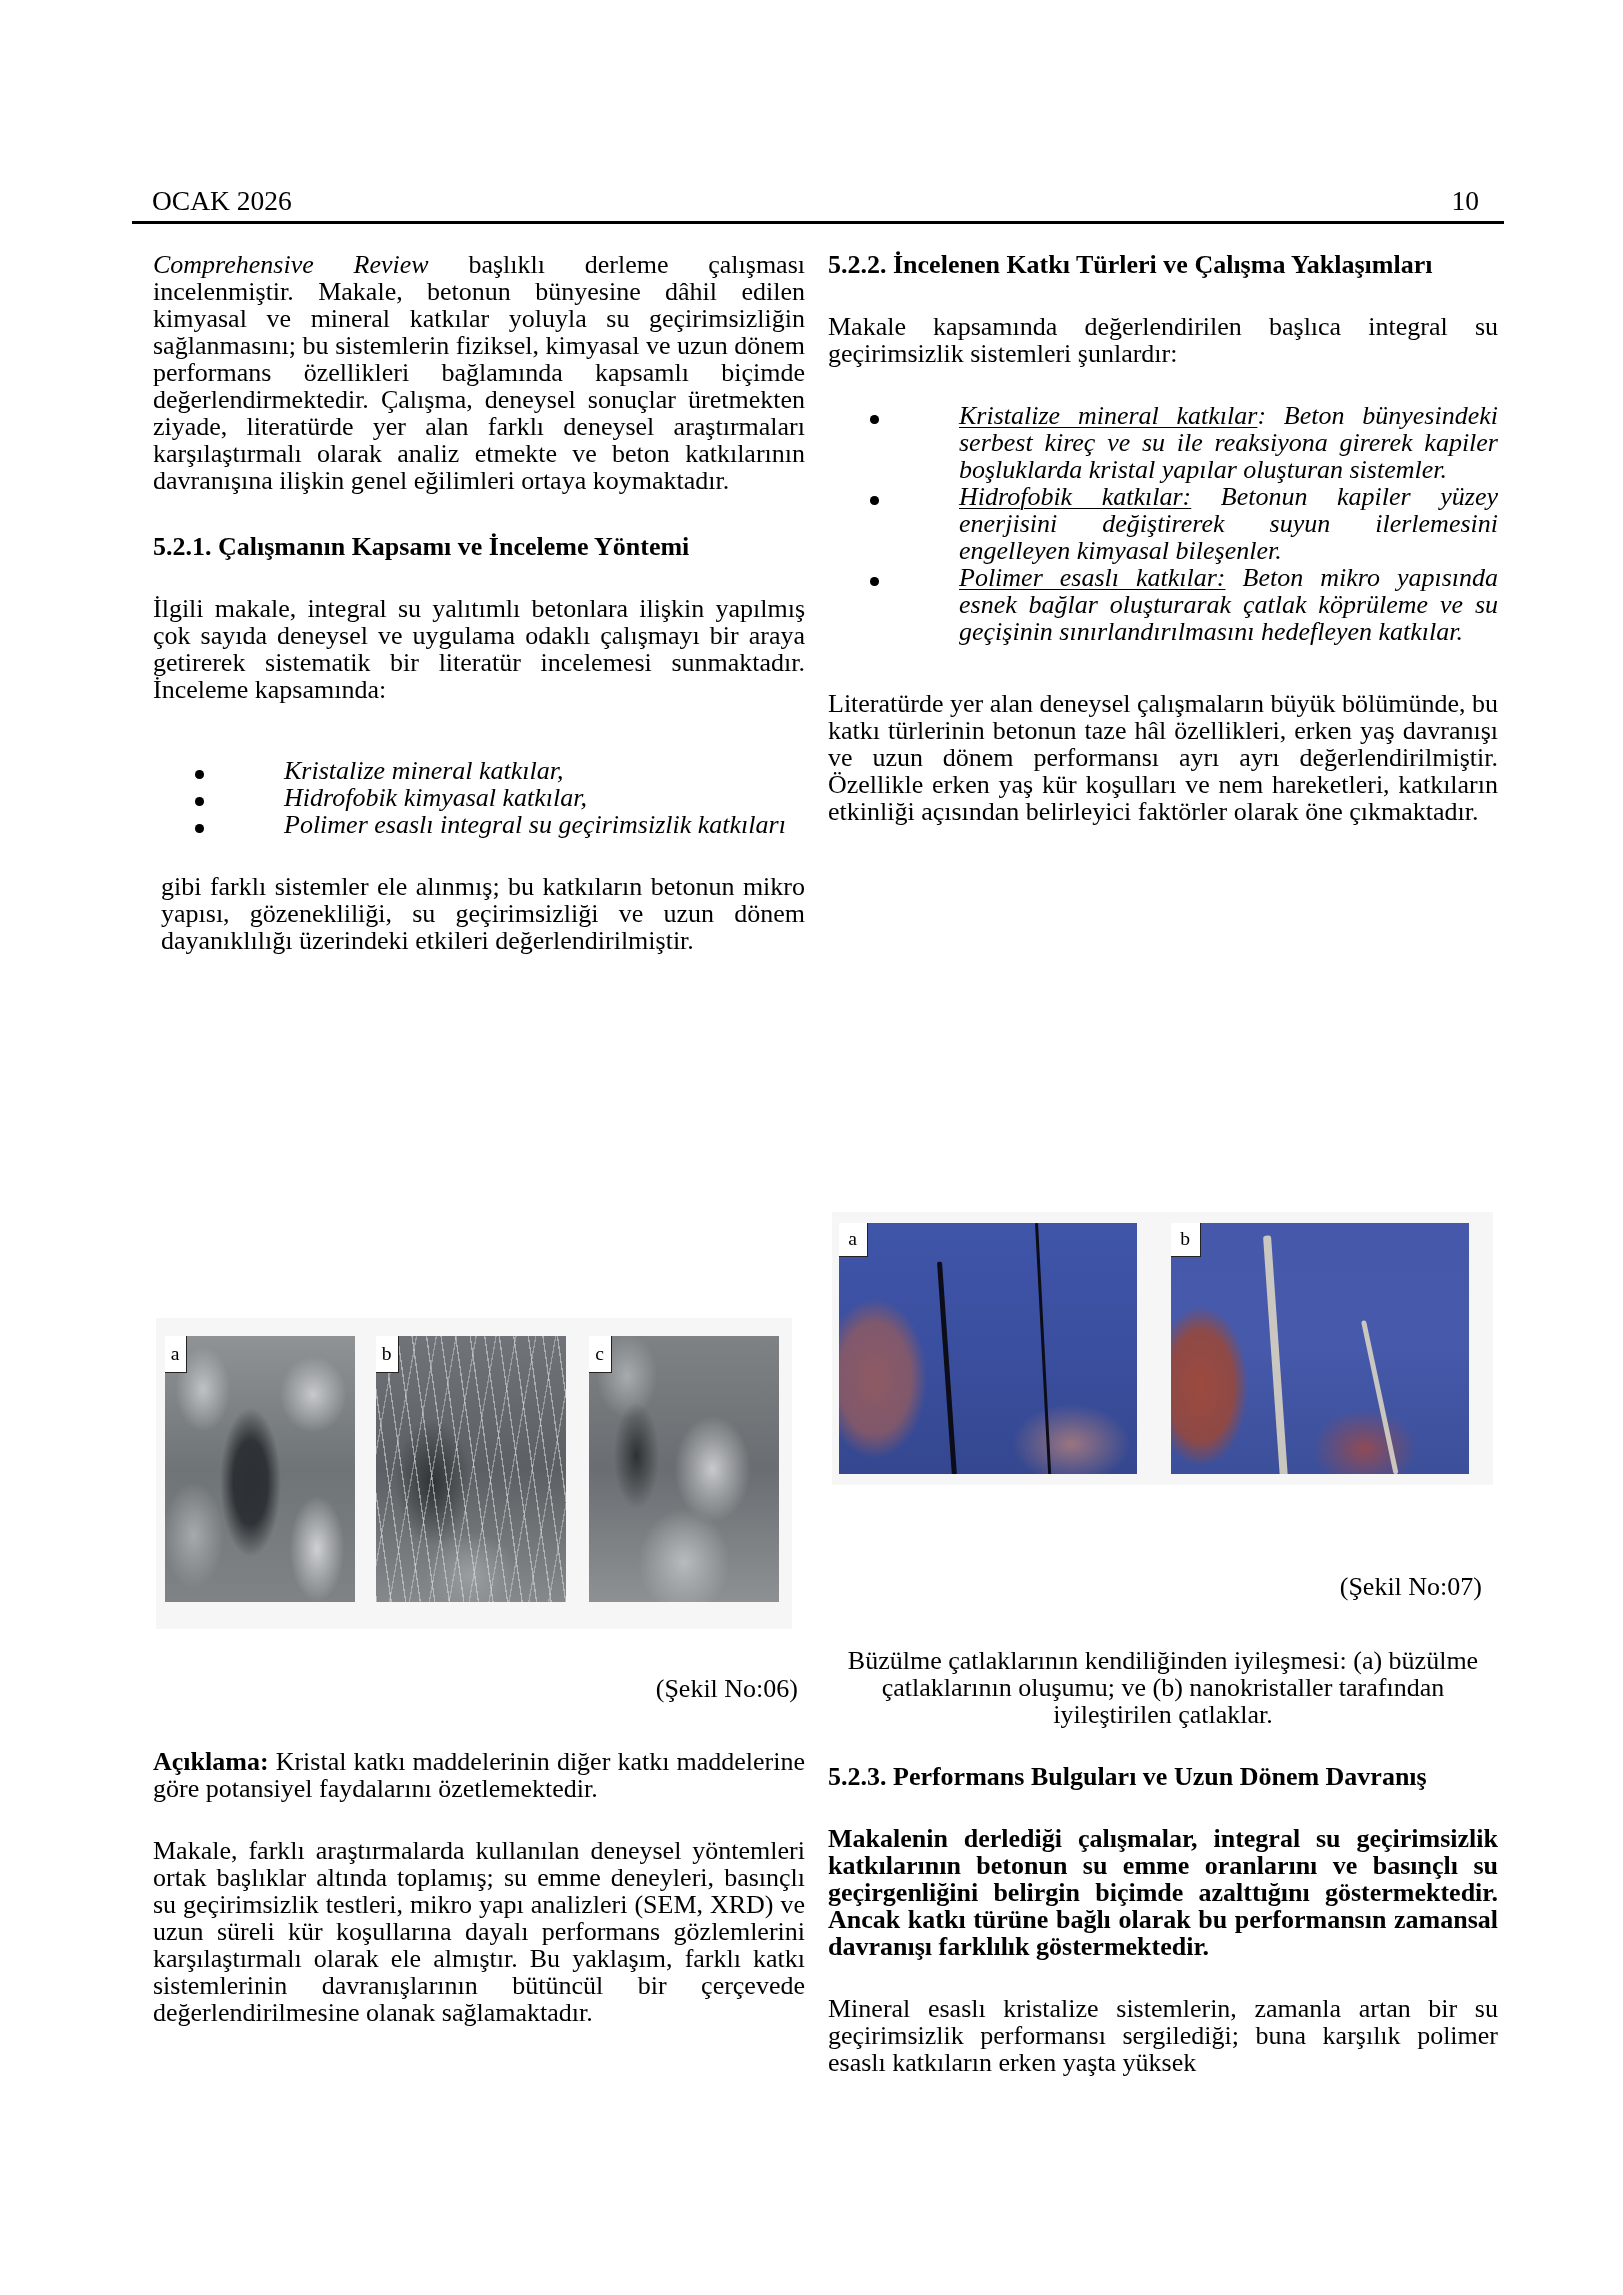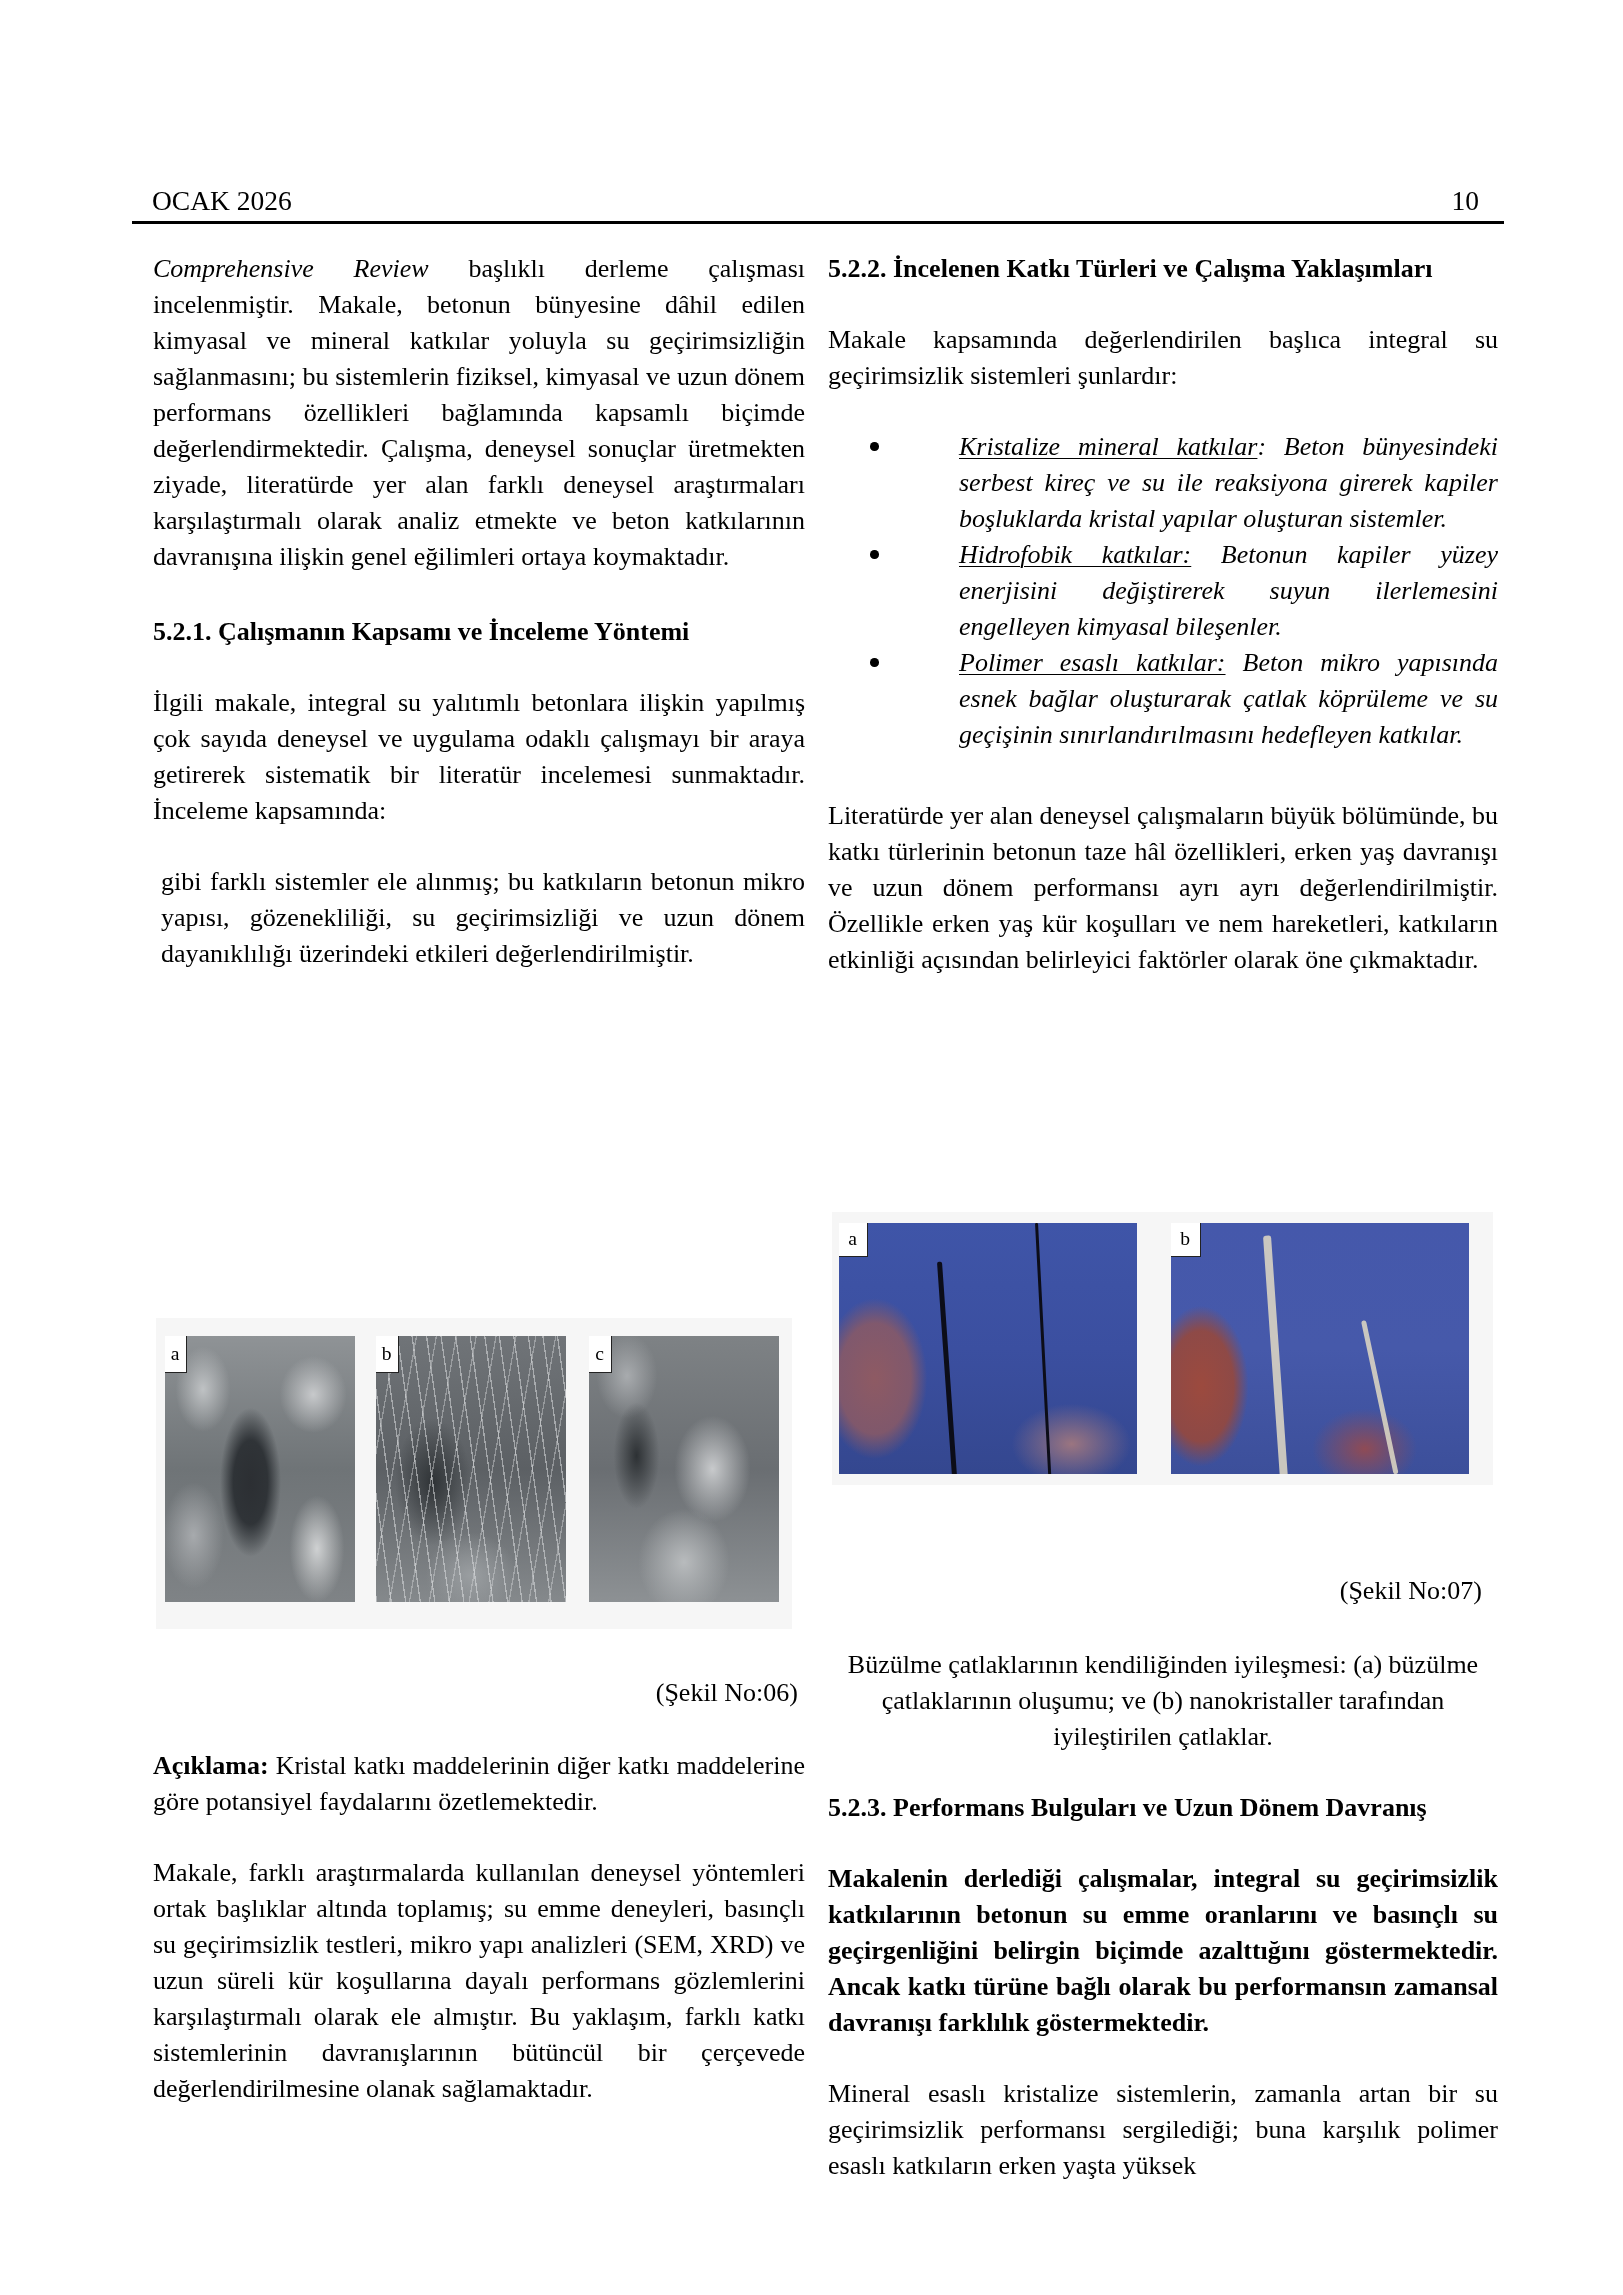--- a/index.html
+++ b/index.html
@@ -1,21 +1,21 @@
 <!DOCTYPE html>
 <html style="font-size:10.5px"><head>
 <meta charset="utf-8">
 <style>
   html, body { margin:0; padding:0; background:#ffffff; }
   body { width:1624px; height:2295px; position:relative; overflow:hidden;
          font-family:"Liberation Serif", serif; color:#000; }
   .abs { position:absolute; }
   .hdr { font-size:27.5px; top:184px; line-height:34px; }
   .rule { left:132px; top:221px; width:1372px; height:2.6px; background:#000; }
-  .col { font-size:26px; line-height:36px; text-align:justify; }
+  .col { font-size:26px; line-height:27px; text-align:justify; }
   .col p { margin:0; }
   .h { font-weight:bold; }
   .ital { font-style:italic; }
   .ul { text-decoration:underline; text-decoration-thickness:1.3px; text-underline-offset:3.3px; }
   ul.bul { margin:0; padding:0; list-style:none;font-style:italic; }
   ul.bul li { position:relative; }
   ul.bul li .dot { position:absolute; width:8.5px; height:8.5px; border-radius:50%; background:#000; }
   .fig { background:#f6f6f6; }
   .panel { position:absolute; overflow:hidden; }
   .lbl { position:absolute; background:#fff; border:1.3px solid #222; font-size:19.6px;
@@ -58,20 +58,25 @@
 <div class="abs hdr" style="right:145px;">10</div>
 <div class="abs rule"></div>
 
 <div class="abs col" style="left:153px; top:251px; width:652px;">
   <p><span class="ital">Comprehensive Review</span><span> başlıklı derleme çalışması incelenmiştir. Makale, betonun bünyesine dâhil edilen kimyasal ve mineral katkılar yoluyla su geçirimsizliğin sağlanmasını; bu sistemlerin fiziksel, kimyasal ve uzun dönem performans özellikleri bağlamında kapsamlı biçimde değerlendirmektedir. Çalışma, deneysel sonuçlar üretmekten ziyade, literatürde yer alan farklı deneysel araştırmaları karşılaştırmalı olarak analiz etmekte ve beton katkılarının davranışına ilişkin genel eğilimleri ortaya koymaktadır.</span></p>
 
   <p class="h" style="margin-top:39px;">5.2.1. Çalışmanın Kapsamı ve İnceleme Yöntemi</p>
 
   <p style="margin-top:35px;">İlgili makale, integral su yalıtımlı betonlara ilişkin yapılmış çok sayıda deneysel ve uygulama odaklı çalışmayı bir araya getirerek sistematik bir literatür incelemesi sunmaktadır. İnceleme kapsamında:</p>
 
+  <ul class="bul" style="margin-top:54px; padding-left:131px;">
+    <li><span class="dot" style="left:-89px; top:13px;"></span><span>Kristalize mineral katkılar,</span></li>
+    <li><span class="dot" style="left:-89px; top:13px;"></span><span>Hidrofobik kimyasal katkılar,</span></li>
+    <li><span class="dot" style="left:-89px; top:13px;"></span><span>Polimer esaslı integral su geçirimsizlik katkıları</span></li>
+  </ul>
 
   <p style="margin-top:35px;margin-left:8px;">gibi farklı sistemler ele alınmış; bu katkıların betonun mikro yapısı, gözenekliliği, su geçirimsizliği ve uzun dönem dayanıklılığı üzerindeki etkileri değerlendirilmiştir.</p>
 </div>
 
 <div class="abs fig" style="left:156px; top:1318px; width:636px; height:311px;">
   <div class="panel sem-a" style="left:8.5px; top:17.7px; width:190px; height:266px;">
     <div class="lbl" style="left:-1.3px; top:-1.3px; width:22px; height:37px;">a</div>
   </div>
   <div class="panel sem-b" style="left:220px; top:17.7px; width:190px; height:266px;">
     <div class="lbl" style="left:-1.3px; top:-1.3px; width:22px; height:37px;">b</div>

